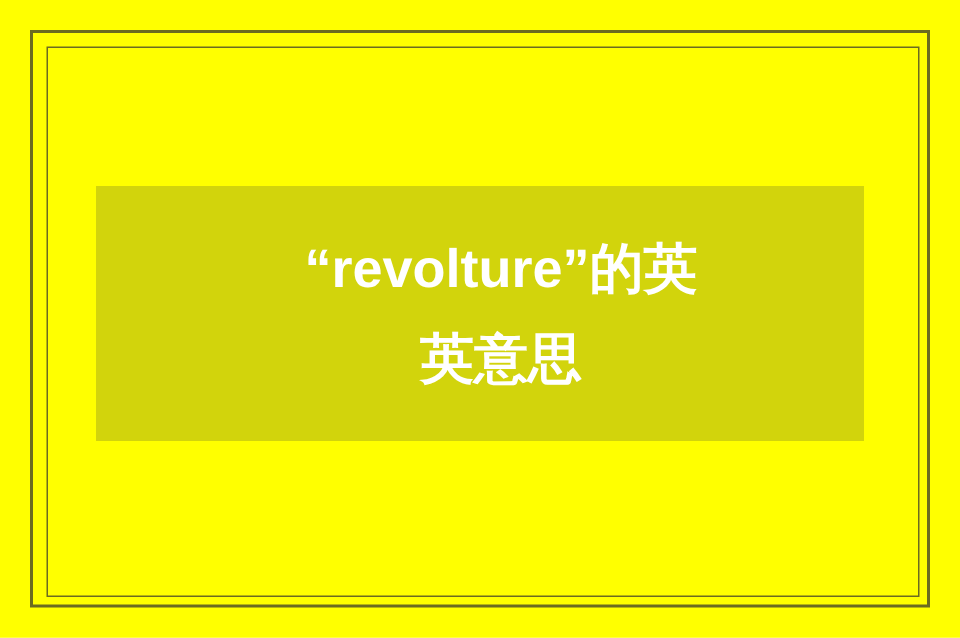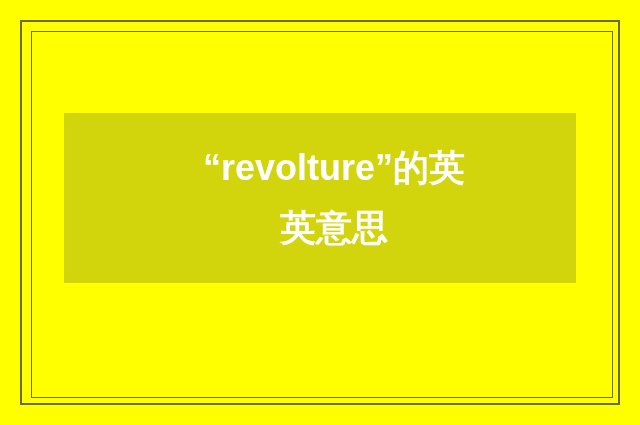--- a/index.html
+++ b/index.html
@@ -42,21 +42,21 @@
     width: 582px;
     height: 367px;
     border: 1px solid #6b6b20;
     box-sizing: border-box;
   }
 
   
   .title-plate {
     position: absolute;
     left: 64px;
-    top: 113px;
+    top: 124px;
     width: 512px;
     height: 170px;
     background: #d2d40c;
     box-sizing: border-box;
     display: flex;
     align-items: center;
     justify-content: center;
     padding-left: 28px;
   }
 

